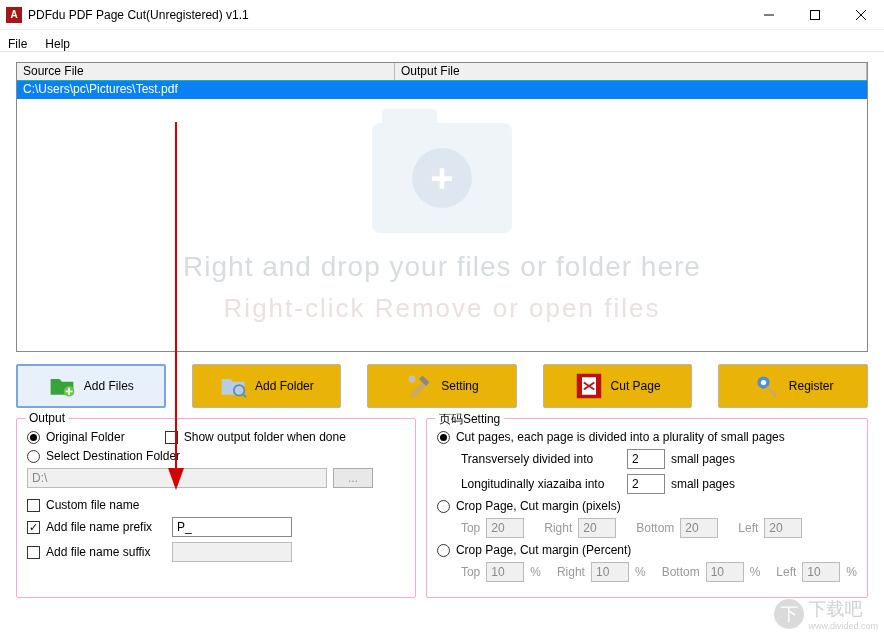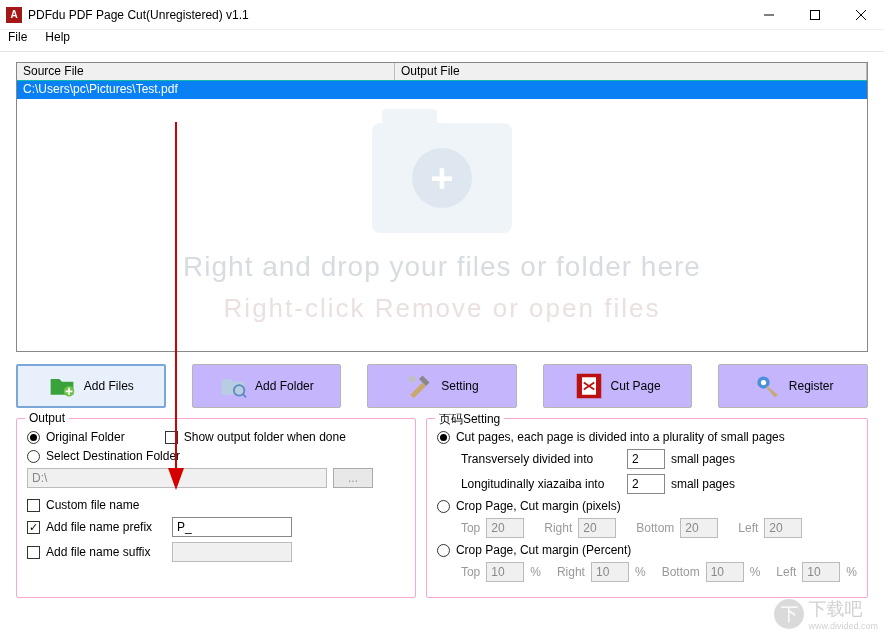--- a/index.html
+++ b/index.html
@@ -5,21 +5,21 @@
 * { box-sizing: border-box; margin: 0; padding: 0; font-family: "Segoe UI", Tahoma, sans-serif; font-size: 12px; }
 body { background: #fff; width: 884px; height: 633px; overflow: hidden; position: relative; }
 
 .titlebar { height: 30px; background: #fff; display: flex; align-items: center; border-bottom: 1px solid #eee; }
 .titlebar .icon { width: 16px; height: 16px; background: #a31717; margin: 0 6px; display:flex; align-items:center; justify-content:center; color:#fff; font-size:10px; font-weight:bold;}
 .titlebar .title { flex:1; color:#000; }
 .winbtns { display:flex; }
 .winbtn { width:46px; height:30px; display:flex; align-items:center; justify-content:center; color:#000; }
 .winbtn svg { width:10px; height:10px; }
 
-.menubar { height:22px; display:flex; align-items:flex-start; padding: 0 8px; gap:18px; border-bottom:1px solid #e5e5e5;}
+.menubar { height:22px; display:flex; align-items:flex-end; padding: 0 8px; gap:18px; border-bottom:1px solid #e5e5e5;}
 .menubar span { color:#000; }
 
 .content { padding: 10px 16px 0 16px; }
 
 .filebox { border:1px solid #888; height:290px; position:relative; overflow:hidden; background:#fff; }
 .fileheader { display:flex; background:#f0f0f0; border-bottom:1px solid #14b8a6; height:18px; }
 .fileheader div { padding:1px 6px; border-right:1px solid #bbb; }
 .fh-src { width:378px; }
 .fh-out { flex:1; }
 .filerow { display:flex; background:#0a80f5; color:#fff; height:18px;flex-direction:column; }
@@ -31,21 +31,21 @@
 .dropbg .foldericon { width:140px; height:110px; margin: 0 auto 18px; background:#e2ebf3; border-radius:8px; position:relative; }
 .dropbg .foldericon::before { content:""; position:absolute; top:-14px; left:10px; width:55px; height:20px; background:#e2ebf3; border-radius:4px 4px 0 0;}
 .dropbg .foldericon .plus { position:absolute; left:50%; top:50%; transform:translate(-50%,-50%); width:60px; height:60px; border-radius:50%; background:#c4d4e2; display:flex; align-items:center; justify-content:center; color:#fff; font-size:40px; font-weight:bold;}
 .dropbg .line1 { color:#b6bfc6; font-size:28px; font-weight:300; letter-spacing:1px; margin-bottom:10px;}
 .dropbg .line2 { color:#d9c6c6; font-size:26px; font-weight:300; letter-spacing:2px;}
 
 .arrow { position:absolute; left:168px; top:122px; pointer-events:none; z-index:50;}
 .arrow svg { overflow:visible; }
 
 .btnrow { display:flex; gap:26px; margin:12px 0 10px;align-items:flex-end;}
-.bigbtn { width:150px; height:44px; border:1px solid #b5b5b5; background:#c4b5fd; display:flex; align-items:center; justify-content:center; gap:8px; border-radius:2px;}
+.bigbtn { width:150px; height:44px; border:1px solid #b5b5b5; background:#eab308; display:flex; align-items:center; justify-content:center; gap:8px; border-radius:2px;}
 .bigbtn.selected { border:2px solid #7aa7d9; background:#e8f1fb;}
 .bigbtn .ico { width:28px; height:28px; display:flex; align-items:center; justify-content:center;}
 .bigbtn .ico svg { width:28px; height:28px; }
 
 .lower { display:flex; gap:10px; margin-top:2px;}
 .groupbox { border:1px solid #f9a8d4; border-radius:2px; padding:6px 10px 10px; position:relative;}
 .groupbox .legend { position:absolute; top:-8px; left:8px; background:#fff; padding:0 4px; }
 .output { width:400px; height:180px;}
 .page { flex:1; height:180px;}
 

